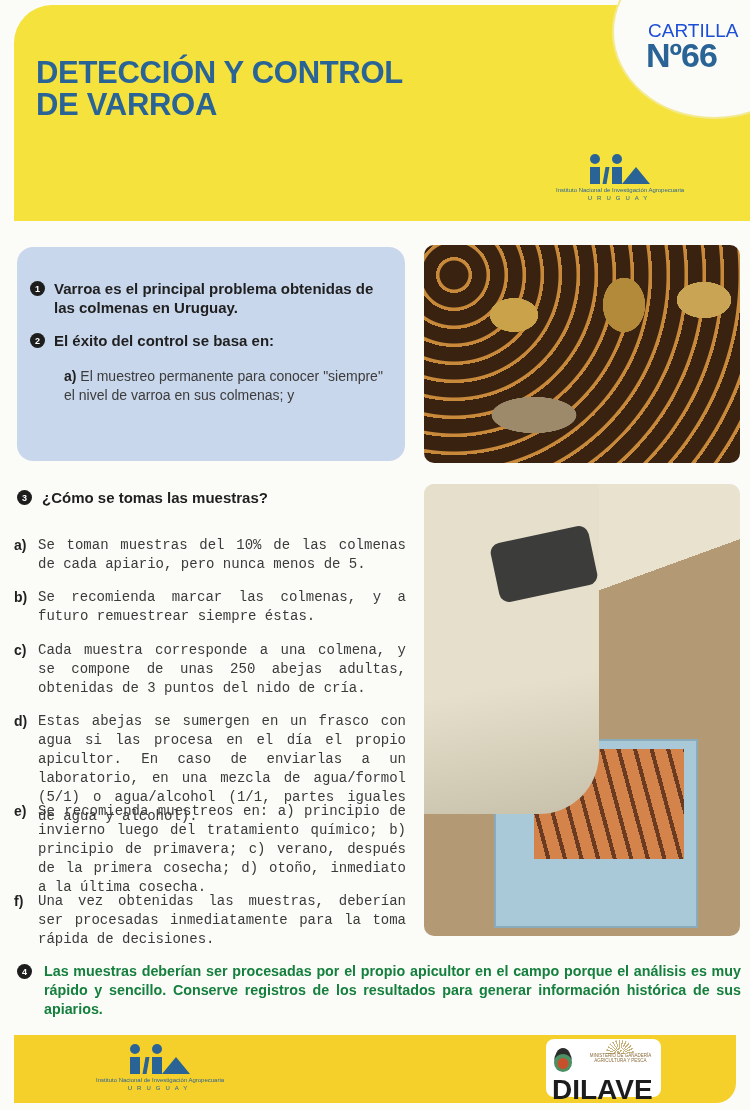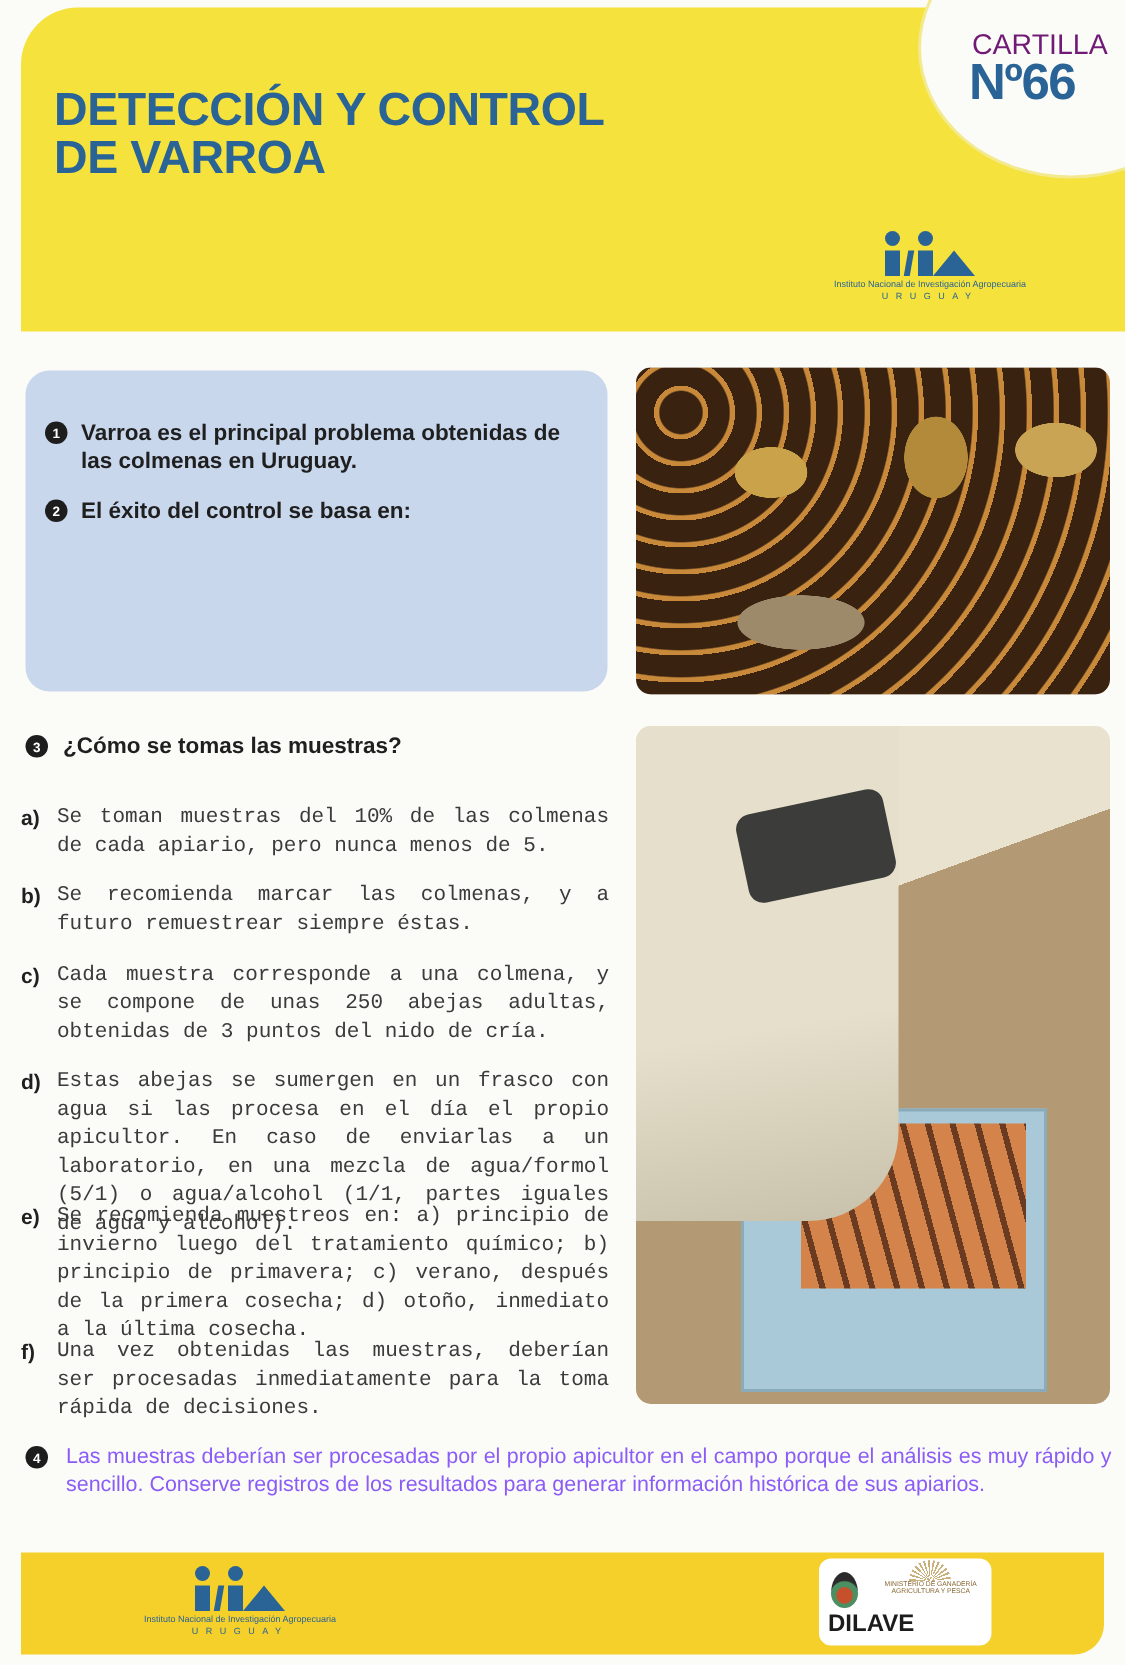--- a/index.html
+++ b/index.html
@@ -22,21 +22,21 @@
   }
   .title div { white-space: nowrap; }
   .cartilla-circle {
     position: absolute; left: 612px; top: -55px; width: 200px; height: 170px;
     border-radius: 50%;
     background: #fbfbf8;
     border: 2px solid #f3ea90;
   }
   .cartilla-label {
     position: absolute; left: 648px; top: 20px;
-    font-size: 19px; color: #701a75; letter-spacing: 0px;
+    font-size: 19px; color: #1d4ed8; letter-spacing: 0px;
   }
   .cartilla-num {
     position: absolute; left: 646px; top: 36px;
     font-size: 34px; font-weight: bold; color: #2a6496; letter-spacing: -1px;
   }
   .inia-logo {
     position: absolute; display: flex; flex-direction: column; align-items: center;
   }
   .inia-mark {
     display: flex; align-items: flex-end; height: 34px;
@@ -107,37 +107,37 @@
     background: #3c3c3a; border-radius: 10px; transform: rotate(-12deg);
   }
 
   .q3-head { position: absolute; left: 17px; top: 489px; display: flex; align-items: center; gap: 10px; }
   .q3-head .ptext { font-weight: bold; font-size: 15px; color: #1f1f1f; }
   .item { position: absolute; display: flex; gap: 4px; font-size: 14px; line-height: 19px; color: #3b3b3b; text-align: justify; }
   .item .lbl { font-weight: bold; color: #1f1f1f; flex-shrink: 0; width: 20px; }
   .item .txt { flex: 1; font-family: Liberation Mono, monospace; }
 
   .point4 { position: absolute; left: 17px; top: 962px; width: 724px; display: flex; gap: 12px; }
-  .point4 .ptext { font-weight: normal; font-size: 14.3px; line-height: 19px; color: #8b5cf6; text-align: justify; }
+  .point4 .ptext { font-weight: bold; font-size: 14.3px; line-height: 19px; color: #15803d; text-align: justify; }
 
   .footer-band {
     position: absolute; left: 14px; top: 1035px; width: 722px; height: 68px;
     background: #f5cf2a;
     border-bottom-right-radius: 20px;
   }
   .dilave {
     position: absolute; left: 546px; top: 1039px; width: 115px; height: 58px;
     background: #ffffff; border-radius: 8px;
   }
   .dilave-drop {
     position: absolute; left: 8px; top: 9px; width: 18px; height: 24px;
     border-radius: 50% 50% 50% 50% / 60% 60% 40% 40%;
     background: radial-gradient(circle at 50% 65%, #c6502c 0 5px, #4b8f62 6px 9px, #2b2b2b 10px);
   }
-  .dilave-text { position: absolute; left: 6px; top: 35px; font-size: 16px; font-weight: bold; color: #1c1c1c; letter-spacing: 0px; }
+  .dilave-text { position: absolute; left: 6px; top: 35px; font-size: 28px; font-weight: bold; color: #1c1c1c; letter-spacing: 0px; }
   .dilave-min { position: absolute; left: 37px; top: 14px; width: 75px; font-size: 4.5px; line-height: 5px; color: #8a6b3a; text-align: center; }
   .dilave-sun {
     position: absolute; left: 60px; top: 1px; width: 28px; height: 14px;
     border-radius: 28px 28px 0 0;
     background: repeating-conic-gradient(from 270deg at 50% 100%, #c9b07a 0 6deg, transparent 6deg 14deg);
   }
 </style>
 </head>
 <body>
 
@@ -171,20 +171,21 @@
 <div class="intro-box"></div>
 <div class="point" style="left:30px; top:279px; width:360px;">
   <span class="num-badge" style="margin-top:2px;">1</span>
   <span class="ptext">Varroa es el principal problema obtenidas de las colmenas en Uruguay.</span>
 </div>
 <div class="point" style="left:30px; top:331px; width:360px;">
   <span class="num-badge" style="margin-top:2px;">2</span>
   <span class="ptext">El éxito del control se basa en:</span>
 </div>
 <div class="sublist">
+  <div><b>a)</b> <span>El muestreo permanente para conocer "siempre" el nivel de varroa en sus colmenas; y</span></div>
 </div>
 
 <div class="photo photo-bees"></div>
 <div class="photo photo-hive">
   <div class="hive-box"></div>
   <div class="frames"></div>
   <div class="suit"></div>
   <div class="veil"></div>
 </div>
 

